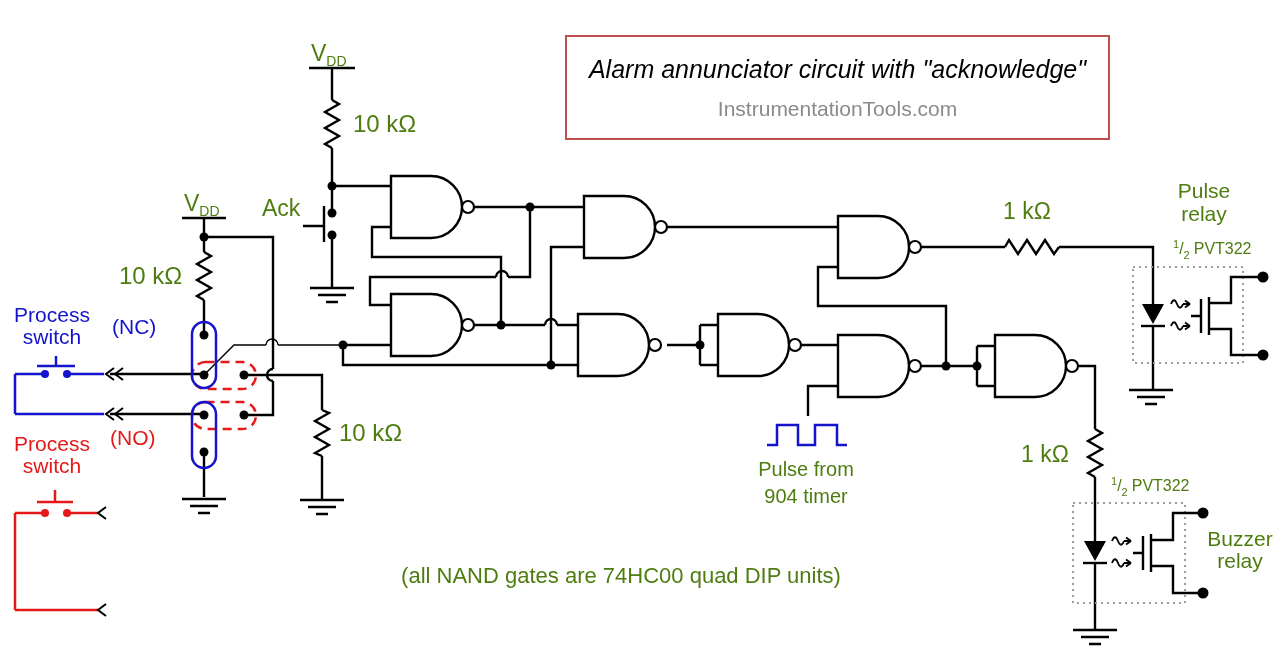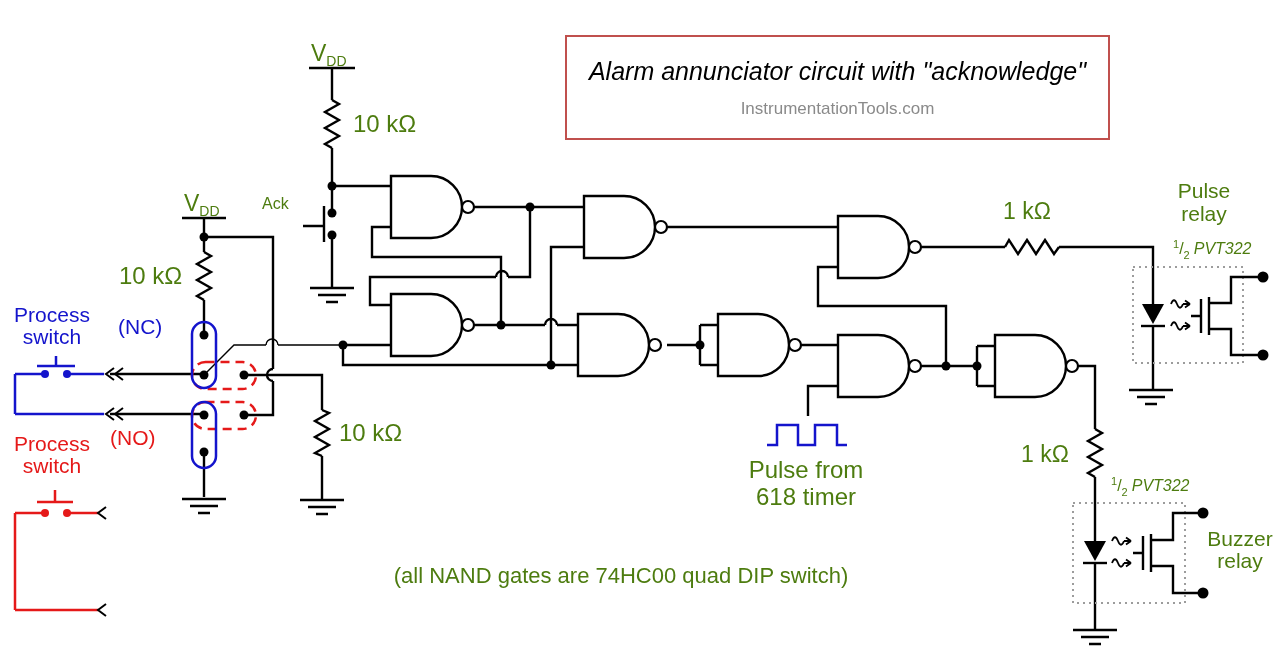--- a/index.html
+++ b/index.html
@@ -27,26 +27,26 @@
   .lbl{position:absolute;color:#4d7c0f;font-size:21px;white-space:nowrap;line-height:1.05;}
   .center{text-align:center;white-space:normal;}
   .serif{font-family:Liberation Sans, sans-serif;}
   .blue{color:var(--blue,#11c);}
   .red{color:var(--red,#e22);}
   .vddl{font-size:23px;}
   .vsub{font-size:14px;vertical-align:-5px;}
   .pvt{font-size:16px;}
   .pvt sup{font-size:11px;}
   .pvt sub{font-size:11px;}
-  .chip{margin-left:4px;font-style:italic;}
+  .chip{margin-left:4px;}
   .title-box{position:absolute;left:565px;top:35px;width:541px;height:101px;
              border:2px solid var(--title_border,#c0504d);display:flex;flex-direction:column;
              align-items:center;justify-content:center;gap:13px;}
   .title{font-size:25px;font-style:italic;color:#000;}
-  .watermark{font-size:17px;color:var(--watermark,#8a8a8a);}
+  .watermark{font-size:21px;color:var(--watermark,#8a8a8a);}
 </style>
 </head>
 <body>
 
 <div class="stage">
 
   <svg width="1284" height="660" viewBox="0 0 1284 660">
 
     <g>
       <path class="w" d="M309,68 H355 M332,68 V100 M332,148 V213 M332,235 V288 M332,186 H391"></path>
@@ -206,40 +206,40 @@
 
   <div class="lbl vddl" style="left:311px;top:41px"><span>V</span><span class="vsub">DD</span></div>
   <div class="lbl vddl" style="left:184px;top:191px"><span>V</span><span class="vsub">DD</span></div>
 
   <div class="lbl serif" style="left:353px;top:111px;font-size:24px">10 kΩ</div>
   <div class="lbl serif" style="left:119px;top:263px;font-size:24px">10 kΩ</div>
   <div class="lbl serif" style="left:339px;top:420px;font-size:24px">10 kΩ</div>
   <div class="lbl serif" style="left:1003px;top:199px;font-size:23px">1 kΩ</div>
   <div class="lbl serif" style="left:1021px;top:442px;font-size:23px">1 kΩ</div>
 
-  <div class="lbl" style="left:262px;top:196px;font-size:16px">Ack</div>
+  <div class="lbl" style="left:262px;top:196px;font-size:23px">Ack</div>
 
   <div class="lbl center blue" style="left:0px;top:304px;width:104px;line-height:22px">
     <div>Process</div>
     <div>switch</div>
   </div>
-  <div class="lbl blue" style="left:118px;top:316px">(NC)</div>
+  <div class="lbl blue" style="left:112px;top:316px">(NC)</div>
 
   <div class="lbl center red" style="left:0px;top:433px;width:104px;line-height:22px">
     <div>Process</div>
     <div>switch</div>
   </div>
   <div class="lbl red" style="left:110px;top:427px">(NO)</div>
 
-  <div class="lbl center" style="left:736px;top:456px;width:140px;font-size:24px;line-height:27px">
+  <div class="lbl center" style="left:736px;top:456px;width:140px;font-size:20px;line-height:27px">
     <div>Pulse from</div>
-    <div>618 timer</div>
-  </div>
-
-  <div class="lbl" style="left:378px;top:564px;width:486px;text-align:center;font-size:22px;white-space:normal">(all NAND gates are 74HC00 quad DIP switch)</div>
+    <div>904 timer</div>
+  </div>
+
+  <div class="lbl" style="left:378px;top:564px;width:486px;text-align:center;font-size:22px;white-space:normal">(all NAND gates are 74HC00 quad DIP units)</div>
 
   <div class="lbl center" style="left:1158px;top:179px;width:92px;line-height:23px">
     <div>Pulse</div>
     <div>relay</div>
   </div>
   <div class="lbl pvt" style="left:1173px;top:239px"><sup>1</sup><span>/</span><sub>2</sub><span class="chip">PVT322</span></div>
 
   <div class="lbl center" style="left:1196px;top:528px;width:88px;line-height:22px">
     <div>Buzzer</div>
     <div>relay</div>

